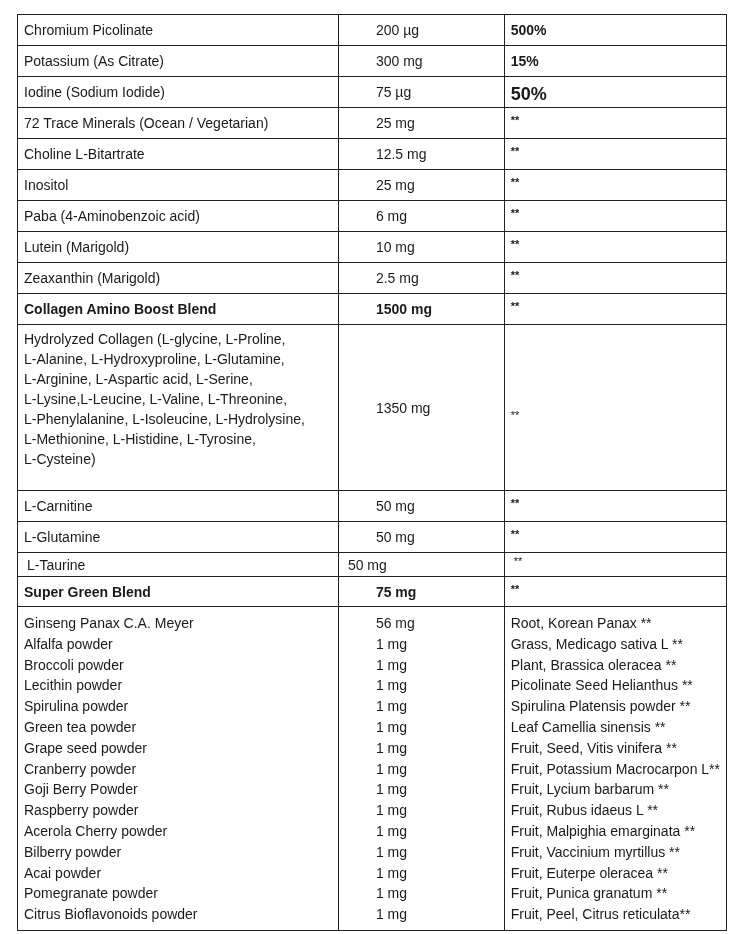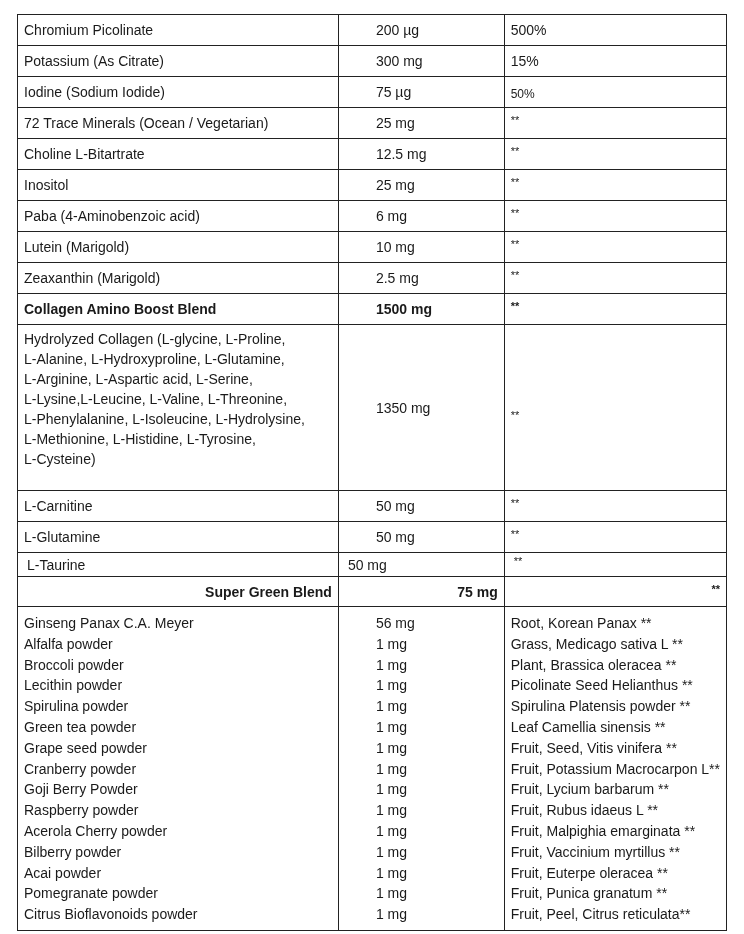--- a/index.html
+++ b/index.html
@@ -4,28 +4,28 @@
 <style>
   html, body { margin: 0; padding: 0; background: #ffffff; }
   body { width: 744px; height: 934px; position: relative; overflow: hidden;
          font-family: "Liberation Sans", sans-serif; color: #1a1a1a; }
   table { position: absolute; left: 17px; top: 14px; border-collapse: collapse;
           width: 710px; font-size: 14px; }
   td { border: 1.5px solid #222; padding: 0 6px; vertical-align: middle; }
   td.c1 { width: 315px; }
   td.c2 { width: 128px; padding-left: 37px; }
   tr.r { height: 31px; }
-  tr.r td.c3 { vertical-align: top; padding-top: 6px; font-size: 11px; }
+  tr.r td.c3 { vertical-align: top; padding-top: 6px; font-size: 11px; font-weight: bold; }
   tr.b td { font-weight: bold; }
   tr.big td.c1 { line-height: 20px; padding-top: 4px; padding-bottom: 21px; }
   tr.big td.c3 { vertical-align: middle; padding-top: 14px; font-size: 11px; }
   tr.taur { height: 24px; }
   tr.taur td { padding-left: 9px; }
   tr.taur td.c3 { vertical-align: top; padding-top: 2px; font-size: 11px; }
-  tr.sgb { height: 30px; text-align: right; }
+  tr.sgb { height: 30px; }
   td.list { vertical-align: top; padding-top: 6px; padding-bottom: 5px; }
   td.list div { height: 20.8px; line-height: 20.8px; white-space: nowrap; }
 </style>
 </head>
 <body>
 
 <table>
   <tbody id="tbody">
       <tr class="r">
         <td class="c1">Chromium Picolinate</td>
@@ -33,21 +33,21 @@
         <td class="c3" style="vertical-align: middle; padding-top: 0px; font-size: 14px;">500%</td>
       </tr>
       <tr class="r">
         <td class="c1">Potassium (As Citrate)</td>
         <td class="c2">300 mg</td>
         <td class="c3" style="vertical-align: middle; padding-top: 0px; font-size: 14px;">15%</td>
       </tr>
       <tr class="r">
         <td class="c1">Iodine (Sodium Iodide)</td>
         <td class="c2">75 µg</td>
-        <td class="c3" style="vertical-align: middle; padding-top: 4px; font-size: 12px;">50%</td>
+        <td class="c3" style="vertical-align: middle; padding-top: 4px; font-size: 18px;">50%</td>
       </tr>
       <tr class="r">
         <td class="c1">72 Trace Minerals (Ocean / Vegetarian)</td>
         <td class="c2">25 mg</td>
         <td class="c3">**</td>
       </tr>
       <tr class="r">
         <td class="c1">Choline L-Bitartrate</td>
         <td class="c2">12.5 mg</td>
         <td class="c3">**</td>

